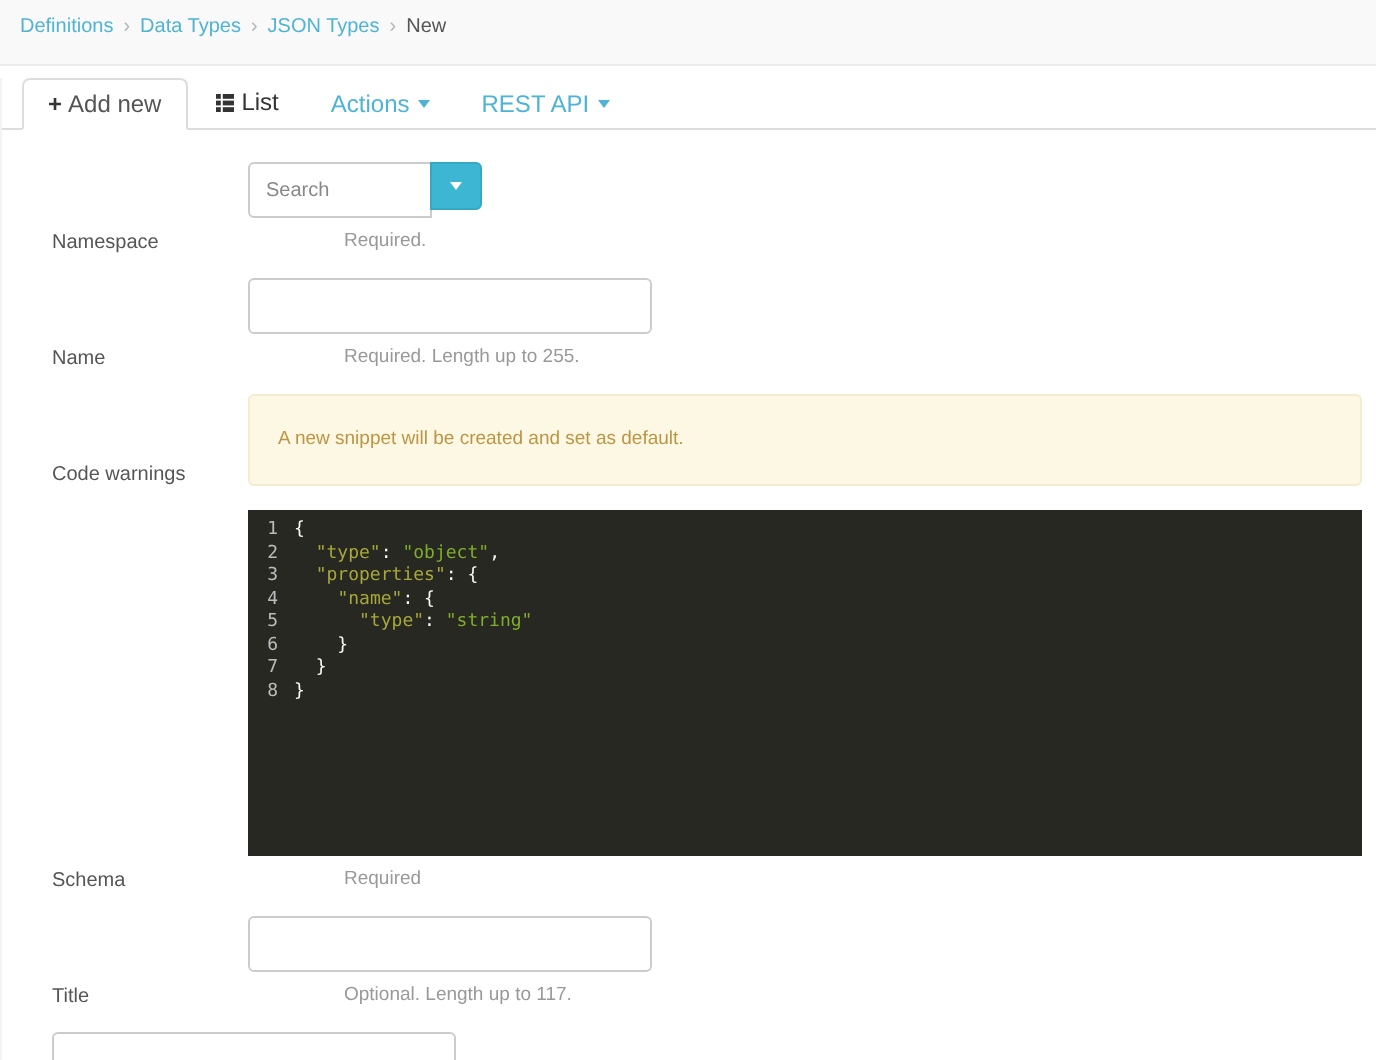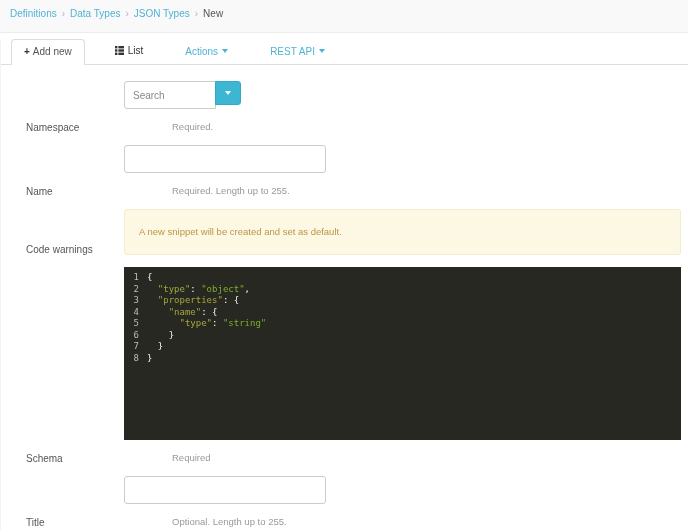--- a/index.html
+++ b/index.html
@@ -32,21 +32,21 @@
   .breadcrumb-bar a{color:var(--accent);text-decoration:none;cursor:pointer;}
   .breadcrumb-bar .sep{color:#b5b5b5;margin:0 5px;}
   .breadcrumb-bar .current{color:#555;}
 
   
   .content{border-left:1px solid #f3f3f3;min-height:503px;}
 
   
   .nav-tabs{
     display:flex;align-items:flex-end;list-style:none;margin:6px 0 0 0;
-    padding:0 0 0 10px;border-bottom:1px solid #ddd;font-size:10px;gap:16px;
+    padding:0 0 0 10px;border-bottom:1px solid #ddd;font-size:12px;
   }
   .tab{padding:6px 12px;margin-right:2px;cursor:pointer;line-height:12px;white-space:nowrap;}
   .tab.active{
     background:#fff;border:1px solid #ddd;border-bottom:1px solid #fff;
     border-radius:4px 4px 0 0;margin-bottom:-1px;color:#555;
   }
   .tab.plain{color:#333;}
   .tab.link{color:var(--accent);text-align:right;}
   .plus-icon{font-weight:bold;color:#333;margin-right:3px;}
   .list-icon{display:inline-block;vertical-align:-1px;margin-right:4px;}
@@ -67,21 +67,21 @@
   }
   .text-input::placeholder{color:#888;opacity:1;}
   .input-group{display:flex;}
   .input-group .text-input{width:92px;border-radius:3px 0 0 3px;}
   .dd-btn{
     width:26px;height:24px;border:1px solid var(--info-btn-border);
     background:var(--info-btn);border-radius:0 3px 3px 0;margin-left:-1px;
     cursor:pointer;display:flex;align-items:center;justify-content:center;padding:0;
   }
   .dd-btn .caret{margin-left:0;color:#fff;vertical-align:0;}
-  .help{color:#999;margin-top:12px;font-size:9.5px;line-height:12px;padding-left:48px;}
+  .help{color:#999;margin-top:6px;font-size:9.5px;line-height:12px;padding-left:48px;}
 
   
   .alert-warning{
     width:557px;background:var(--warn-bg);border:1px solid var(--warn-border);
     border-radius:3px;padding:16px 14px;color:var(--warn-text);font-size:9.5px;
     line-height:12px;
   }
 
   
   .editor{
@@ -201,21 +201,21 @@
               </div>
             </div>
           <div class="help">Required</div>
         </div>
       </div>
 
       <div class="form-group">
         <div class="form-label">Title</div>
         <div class="form-control-col">
           <input type="text" class="text-input" value="" style="">
-          <div class="help">Optional. Length up to 255.</div>
+          <div class="help">Optional. Length up to 117.</div>
         </div>
       </div>
 
       <div class="form-group">
         <div class="form-control-col">
           <input type="text" class="text-input" value="" style="">
           <div class="help">Optional.</div>
         </div>
       </div>
 

